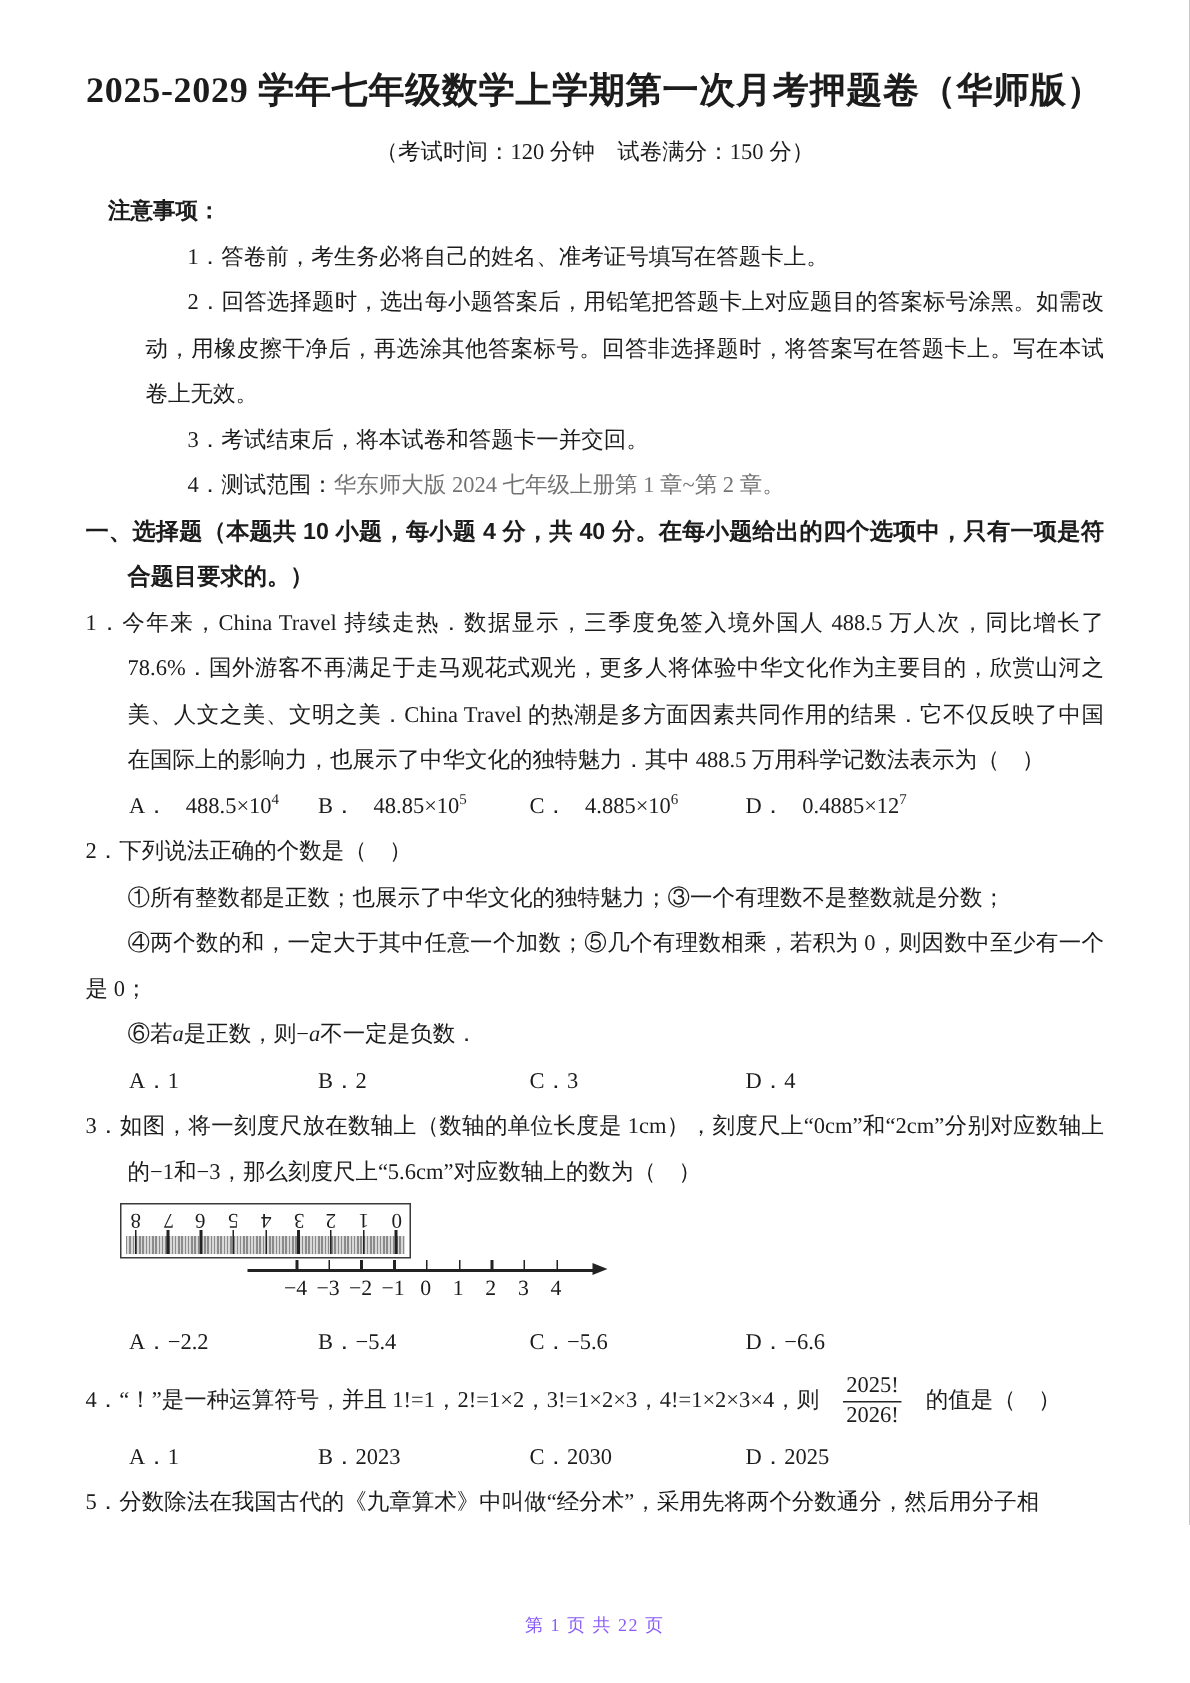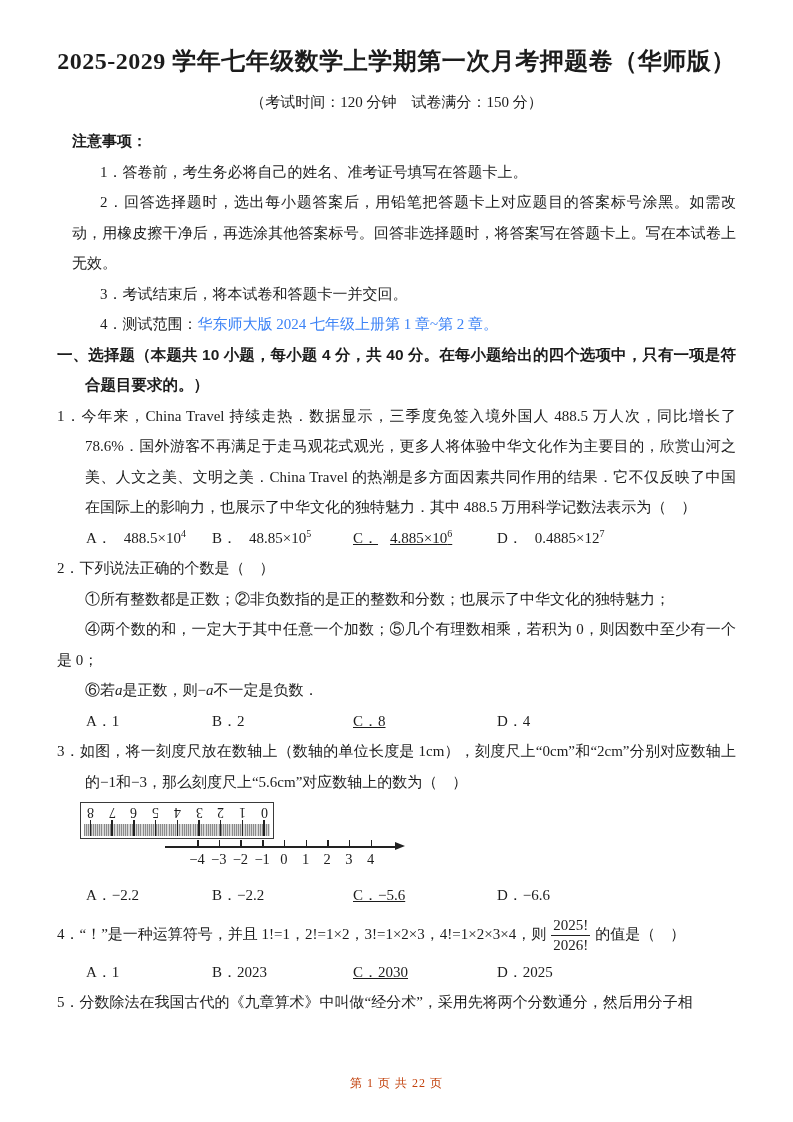--- a/index.html
+++ b/index.html
@@ -9,47 +9,47 @@
     font-family:"Liberation Serif","DejaVu Serif",serif;font-size:15px;
   }
   .title{
     margin:0 0 12px 0;text-align:center;font-size:24px;line-height:34px;font-weight:700;
     font-family:"Liberation Serif","DejaVu Serif",serif;letter-spacing:.5px;
   }
   .subtitle{margin:0 0 12px 0;text-align:center;font-size:15px;line-height:24px;}
   p{margin:0;line-height:30.5px;text-align:justify;}
   .bold-sans{font-family:"Liberation Sans","DejaVu Sans",sans-serif;font-weight:700;}
   .notice{margin-left:15px;}
-  .notice .nitem{text-indent:28px;}
-  .red{color:#3b82f6;}
+  .notice .nitem{text-indent:28px;margin-left:25px;}
+  .red{color:#737373;}
   .section-head{padding-left:28px;text-indent:-28px;font-size:15.5px;}
   .q{padding-left:28px;text-indent:-28px;}
   .sub{text-indent:28px;}
   .options{display:flex;margin-left:18px;line-height:30.5px;}
   .options .opt{display:block;margin-left:11px;}
   .options .o1{width:115px;}
   .options .o2{width:130px;}
-  .options .o3{width:133px;text-decoration:underline;}
+  .options .o3{width:133px;}
   .options .opt .lbl{margin-right:12px;}
   sup{font-size:10px;line-height:0;}
   .it{font-style:italic;}
   
   .figure{position:relative;height:76px;margin:5px 0 2px 0;}
   .ruler{position:absolute;left:23px;top:0;width:194px;height:37px;border:1.5px solid #3a3a3a;background:#fff;box-sizing:border-box;}
   .ruler .rd{position:absolute;top:0;width:17px;text-align:center;font-size:14px;line-height:18px;transform:rotate(180deg);}
   .ruler .comb{position:absolute;left:3px;right:3px;bottom:2px;height:12px;
     background:repeating-linear-gradient(90deg,#8b8b8b 0px,#8b8b8b 1px,#d8d8d8 1px,#d8d8d8 2.17px);}
   .ruler .cm{position:absolute;bottom:2px;width:1.5px;height:16px;background:#222;}
   .axis{position:absolute;left:108px;top:36px;width:250px;height:40px;}
   .axline{position:absolute;left:0;top:8px;width:232px;height:1.6px;background:#222;}
   .axarrow{position:absolute;left:230px;top:4px;width:0;height:0;
     border-left:10px solid #222;border-top:4.8px solid transparent;border-bottom:4.8px solid transparent;}
   .tick{position:absolute;top:1.5px;width:1.5px;height:8px;background:#222;}
   .alabel{position:absolute;top:12px;width:20px;text-align:center;font-size:14.5px;line-height:18px;}
-  .footer{position:absolute;left:0;right:0;bottom:30px;text-align:center;font-size:12px;color:#c2410c;letter-spacing:1px;}
+  .footer{position:absolute;left:0;right:0;bottom:30px;text-align:center;font-size:12px;color:#8b5cf6;letter-spacing:1px;}
 </style>
 </head>
 <body>
 
 <div class="page">
 
   <h1 class="title">2025-2029 学年七年级数学上学期第一次月考押题卷（华师版）</h1>
   <p class="subtitle">（考试时间：120 分钟　试卷满分：150 分）</p>
 
   <div class="notice">
@@ -64,27 +64,27 @@
 
   <p class="q">1．今年来，China Travel 持续走热．数据显示，三季度免签入境外国人 488.5 万人次，同比增长了 78.6%．国外游客不再满足于走马观花式观光，更多人将体验中华文化作为主要目的，欣赏山河之美、人文之美、文明之美．China Travel 的热潮是多方面因素共同作用的结果．它不仅反映了中国在国际上的影响力，也展示了中华文化的独特魅力．其中 488.5 万用科学记数法表示为（　）</p>
   <div class="options">
     <span class="opt o1"><span class="lbl">A．</span><span>488.5×10</span><sup>4</sup></span>
     <span class="opt o2"><span class="lbl">B．</span><span>48.85×10</span><sup>5</sup></span>
     <span class="opt o3"><span class="lbl">C．</span><span>4.885×10</span><sup>6</sup></span>
     <span class="opt"><span class="lbl">D．</span><span>0.4885×12</span><sup>7</sup></span>
   </div>
 
   <p class="q">2．下列说法正确的个数是（　）</p>
-  <p class="sub">①所有整数都是正数；②非负数指的是正的整数和分数；也展示了中华文化的独特魅力；</p>
+  <p class="sub">①所有整数都是正数；也展示了中华文化的独特魅力；③一个有理数不是整数就是分数；</p>
   <p class="sub">④两个数的和，一定大于其中任意一个加数；⑤几个有理数相乘，若积为 0，则因数中至少有一个是 0；</p>
   <p class="sub"><span>⑥若</span><span class="it">a</span><span>是正数，则−</span><span class="it">a</span><span>不一定是负数．</span></p>
   <div class="options">
     <span class="opt o1">A．1</span>
     <span class="opt o2">B．2</span>
-    <span class="opt o3">C．8</span>
+    <span class="opt o3">C．3</span>
     <span class="opt">D．4</span>
   </div>
 
   <p class="q">3．如图，将一刻度尺放在数轴上（数轴的单位长度是 1cm），刻度尺上“0cm”和“2cm”分别对应数轴上的−1和−3，那么刻度尺上“5.6cm”对应数轴上的数为（　）</p>
 
   <div class="figure">
     <div class="ruler">
       <span class="rd" style="left:1px">8</span>
       <span class="rd" style="left:22.7px">7</span>
       <span class="rd" style="left:44.4px">6</span>
@@ -124,26 +124,26 @@
       <span class="alabel" style="left:108.8px">0</span>
       <span class="alabel" style="left:130.5px">1</span>
       <span class="alabel" style="left:152.2px">2</span>
       <span class="alabel" style="left:173.9px">3</span>
       <span class="alabel" style="left:195.6px">4</span>
     </div>
   </div>
 
   <div class="options">
     <span class="opt o1">A．−2.2</span>
-    <span class="opt o2">B．−2.2</span>
+    <span class="opt o2">B．−5.4</span>
     <span class="opt o3">C．−5.6</span>
     <span class="opt">D．−6.6</span>
   </div>
 
-  <p class="q" style="line-height:46px;"><span>4．“！”是一种运算符号，并且 1!=1，2!=1×2，3!=1×2×3，4!=1×2×3×4，则</span><span style="display:inline-block;vertical-align:middle;text-align:left;line-height:1.25;margin:0 5px;text-indent:0;"><span style="display:block;border-bottom:1.2px solid #222;padding:0 2px;">2025!</span><span style="display:block;padding:0 2px;">2026!</span></span><span>的值是（　）</span></p>
+  <p class="q" style="line-height:46px;"><span>4．“！”是一种运算符号，并且 1!=1，2!=1×2，3!=1×2×3，4!=1×2×3×4，则</span><span style="display:inline-block;vertical-align:middle;text-align:left;line-height:1.25;margin:0 16px;text-indent:0;"><span style="display:block;border-bottom:1.2px solid #222;padding:0 2px;">2025!</span><span style="display:block;padding:0 2px;">2026!</span></span><span>的值是（　）</span></p>
   <div class="options">
     <span class="opt o1">A．1</span>
     <span class="opt o2">B．2023</span>
     <span class="opt o3">C．2030</span>
     <span class="opt">D．2025</span>
   </div>
 
   <p class="q">5．分数除法在我国古代的《九章算术》中叫做“经分术”，采用先将两个分数通分，然后用分子相</p>
 
   <div class="footer">第 1 页 共 22 页</div>

